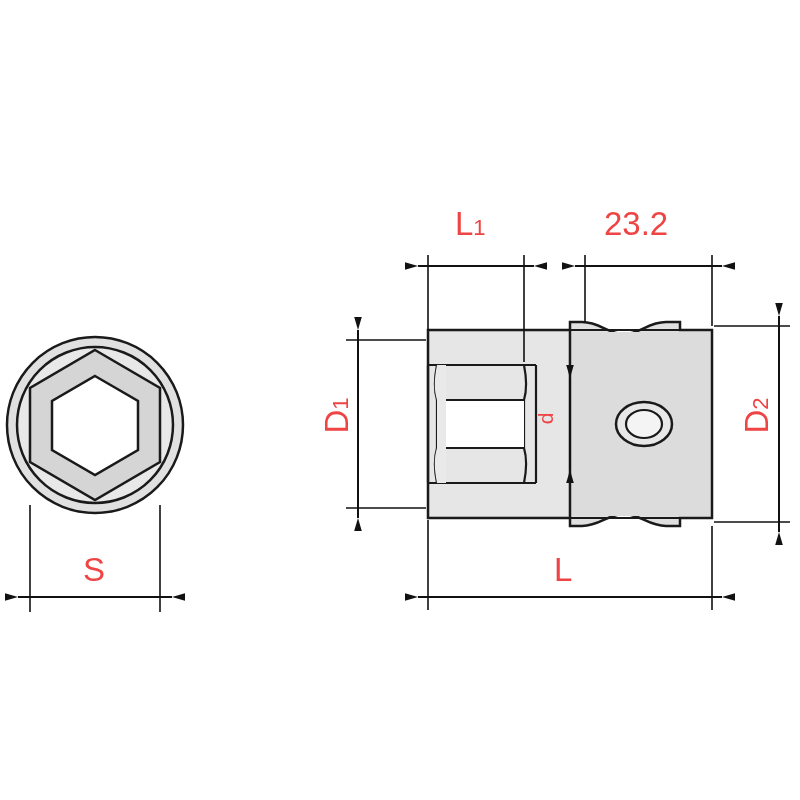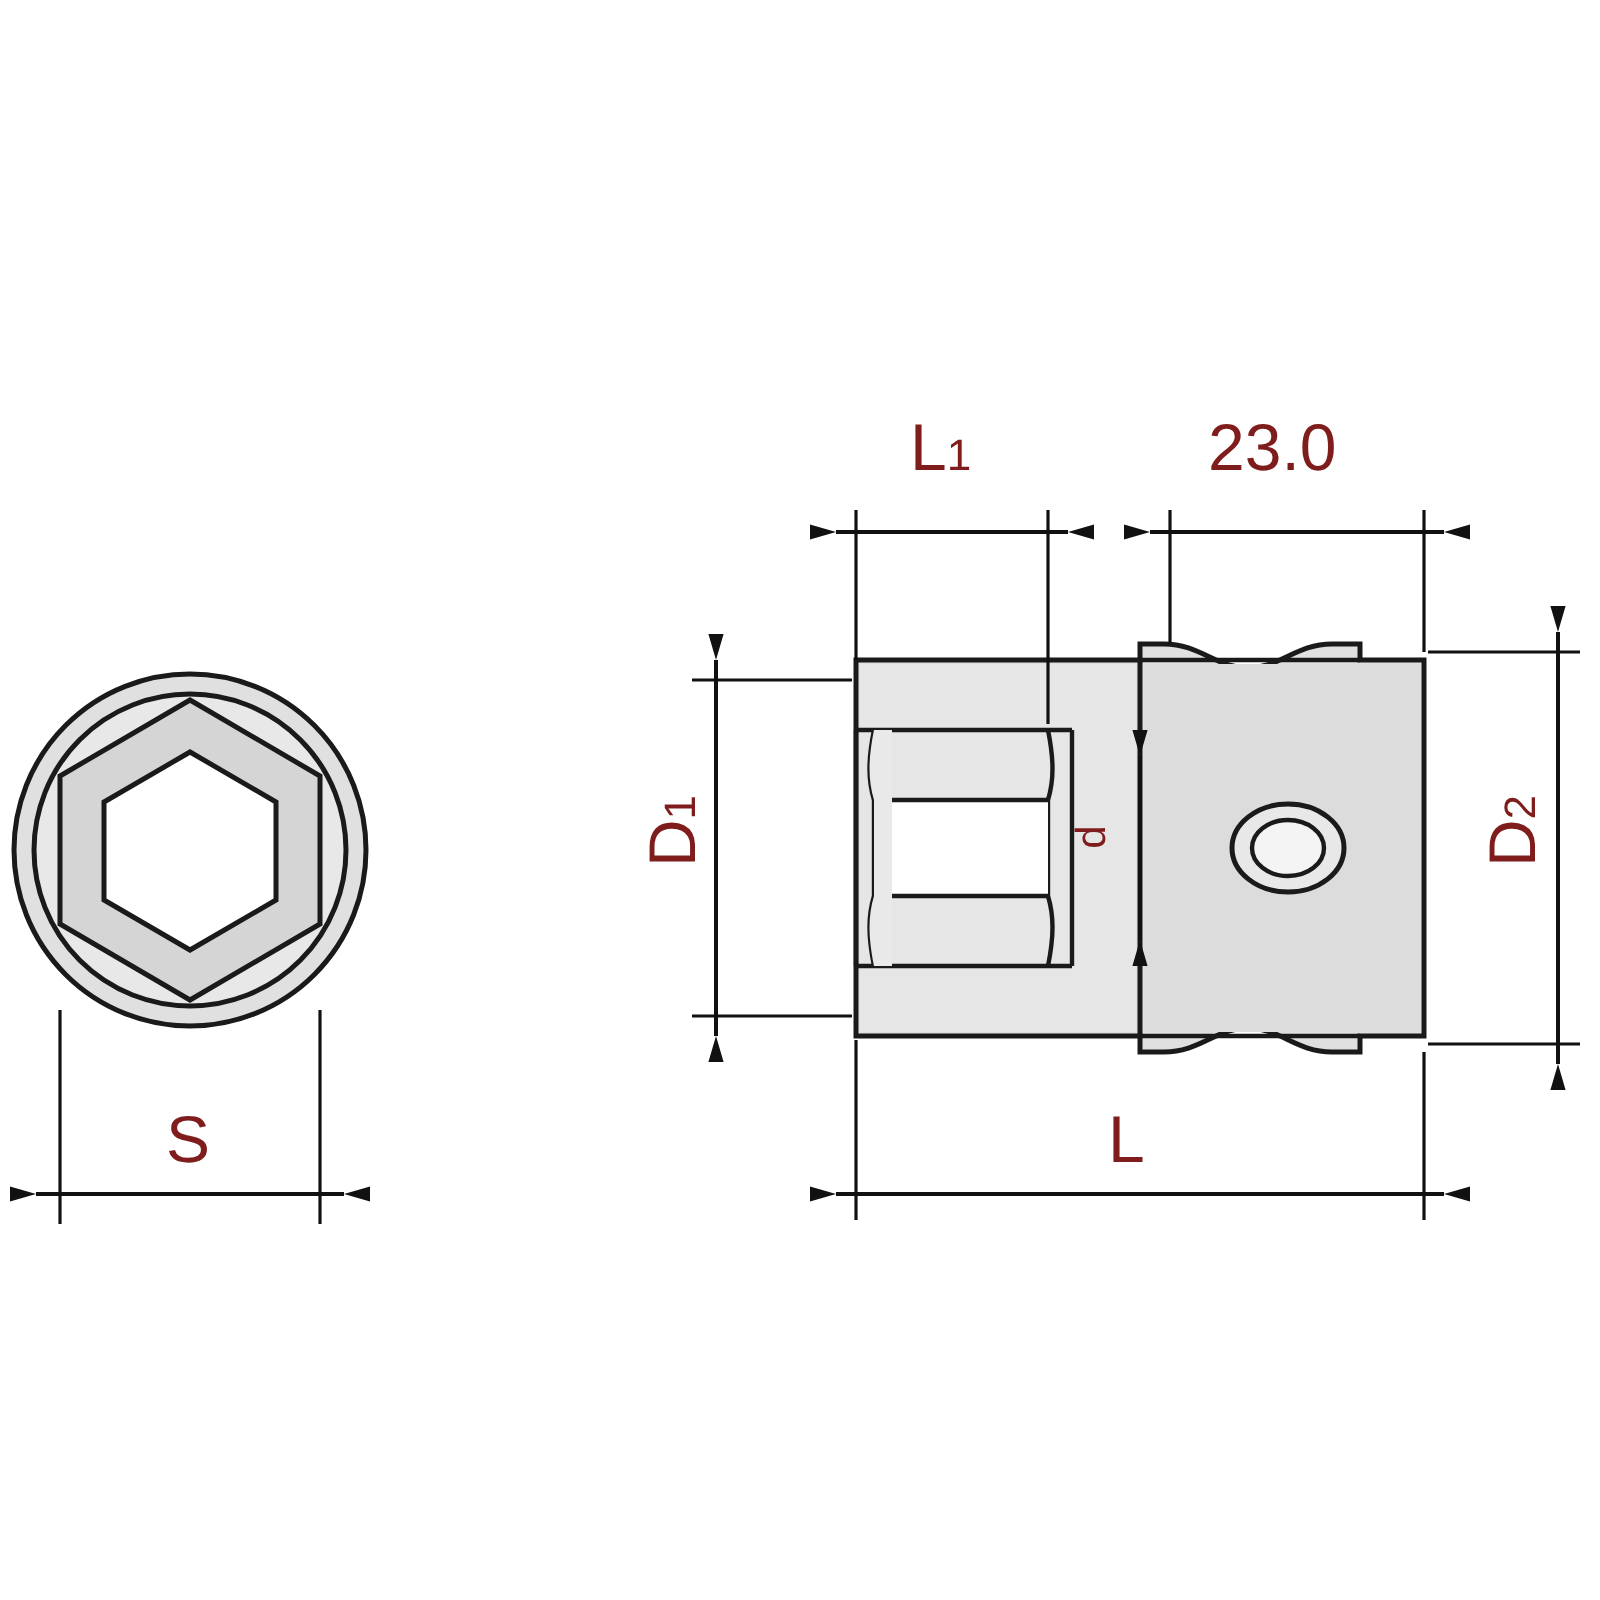--- a/index.html
+++ b/index.html
@@ -23,21 +23,21 @@
     position: absolute;
     left: 0;
     top: 0;
     width: 800px;
     height: 800px;
     display: block;
   }
   .lbl {
     position: absolute;
     font-family: "Liberation Sans", sans-serif;
-    color: #7f1d1d;
+    color: #ef4444;
     white-space: nowrap;
     line-height: 1;
     user-select: none;
   }
   .lbl-main {
     font-size: 33px;
     font-weight: 400;
   }
   .lbl-sub {
     font-size: 22px;
@@ -174,21 +174,21 @@
   <div class="lbl" style="left:318px; top:385px; width:40px; height:60px;">
     <span class="rot90" style="display:inline-block; position:absolute; left:0; top:14px;">
       <span class="lbl-main">D</span><span class="lbl-sub">1</span>
     </span>
   </div>
 
   <div class="lbl" style="left:455px; top:207px;">
     <span class="lbl-main">L</span><span class="lbl-sub">1</span>
   </div>
 
-  <div class="lbl lbl-main" style="left:604px; top:207px;">23.0</div>
+  <div class="lbl lbl-main" style="left:604px; top:207px;">23.2</div>
 
   <div class="lbl" style="left:536px; top:402px; width:26px; height:30px;">
     <span class="rot90 lbl-small" style="display:inline-block; position:absolute; left:4px; top:6px;">d</span>
   </div>
 
   <div class="lbl" style="left:738px; top:385px; width:40px; height:60px;">
     <span class="rot90" style="display:inline-block; position:absolute; left:0; top:14px;">
       <span class="lbl-main">D</span><span class="lbl-sub">2</span>
     </span>
   </div>

